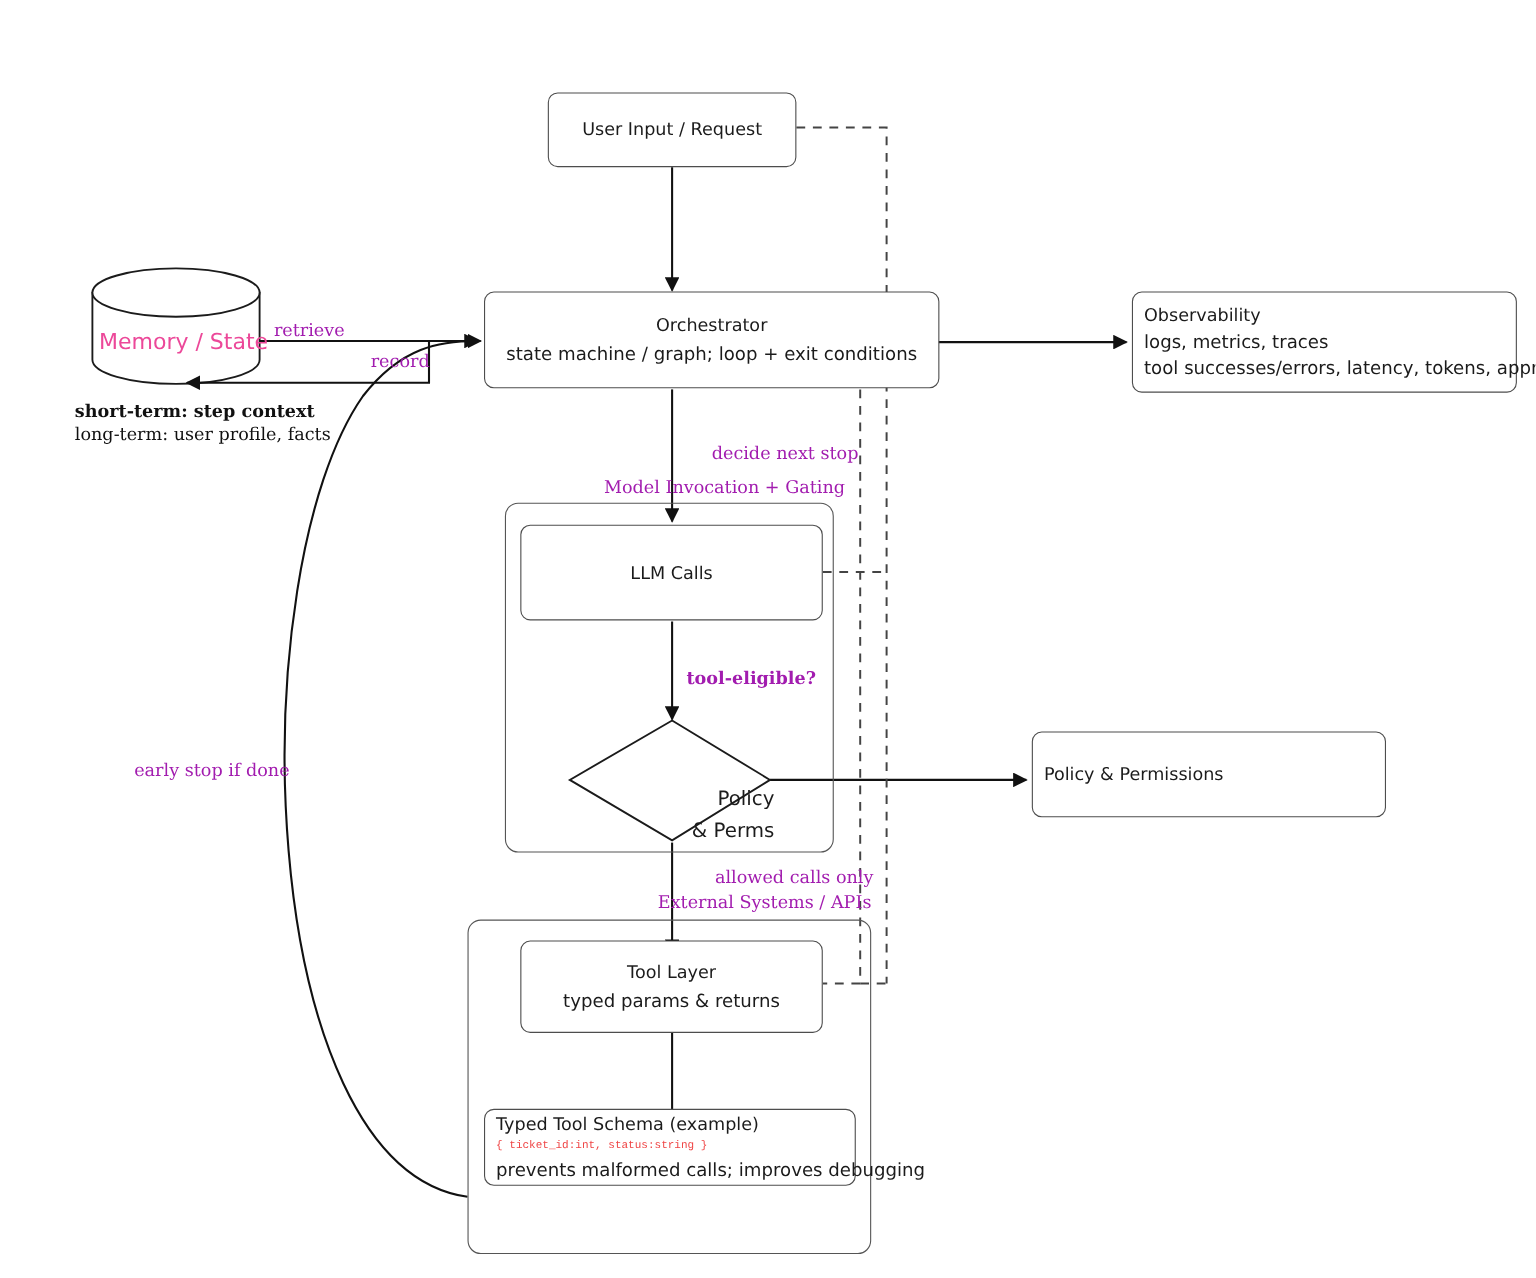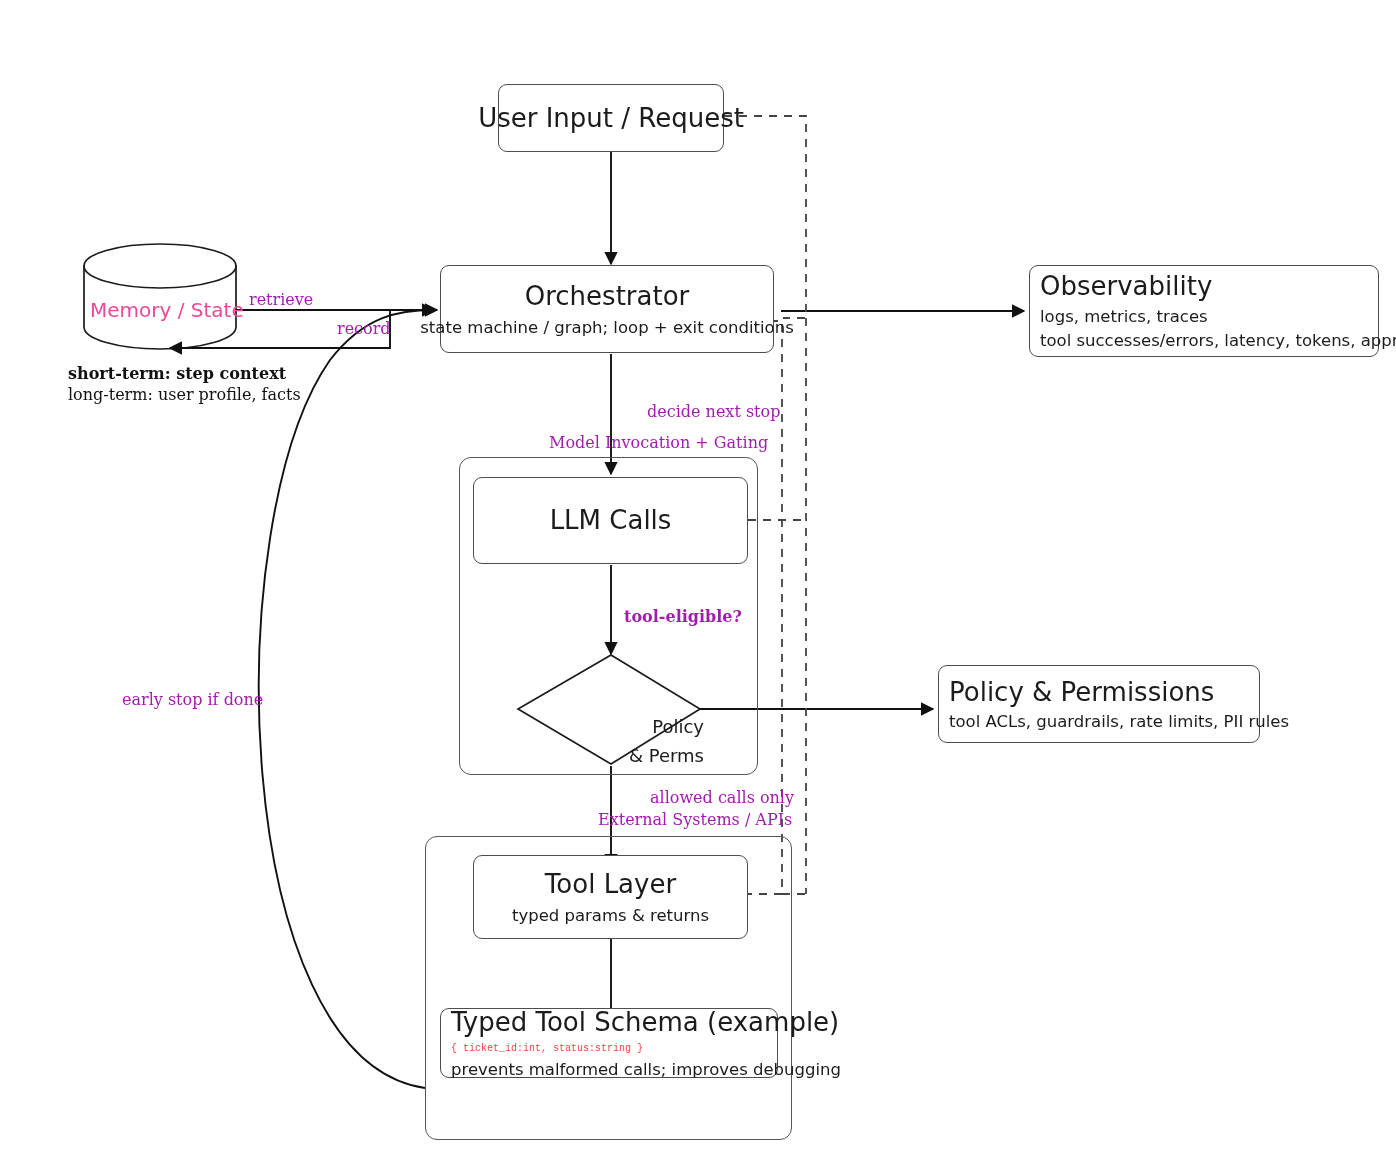--- a/index.html
+++ b/index.html
@@ -30,21 +30,21 @@
     border: 1.6px solid #4d4d4d;
     border-radius: 9px;
     display: flex;
     flex-direction: column;
     justify-content: center;
   }
   .node-centered { align-items: center; text-align: center; }
   .node-left { align-items: flex-start; text-align: left; padding-left: 10px; }
   .title {
     font-family: "DejaVu Sans", sans-serif;
-    font-size: 26px;
+    font-size: 16px;
     color: #1b1b1b;
     line-height: 1.25;
     white-space: nowrap;
   }
   .sub {
     font-family: "DejaVu Sans", sans-serif;
     font-size: 16.5px;
     color: #1b1b1b;
     line-height: 1.3;
     white-space: nowrap;
@@ -140,21 +140,21 @@
   </svg>
 
   <div class="container-box" style="left:459px; top:457px; width:299px; height:318px;"></div>
 
   <div class="container-box" style="left:425px; top:836px; width:367px; height:304px;"></div>
 
   <div class="node node-centered" style="left:498px; top:84px; width:226px; height:68px;">
     <div class="title">User Input / Request</div>
   </div>
 
-  <div class="node node-centered" style="left:440px; top:265px; width:334px; height:88px;">
+  <div class="node node-centered" style="left:440px; top:265px; width:414px; height:88px;">
     <div class="title">Orchestrator</div>
     <div class="sub" style="margin-top:5px;">state machine / graph; loop + exit conditions</div>
   </div>
 
   <div class="cyl-label" style="left:90px; top:298px; width:140px; text-align:center;">Memory / State</div>
 
   <div class="caption" style="left:68px; top:363px;font-weight:bold;">short-term: step context</div>
   <div class="caption" style="left:68px; top:384px;">long-term: user profile, facts</div>
 
   <div class="node node-left" style="left:1029px; top:265px; width:350px; height:92px;">
@@ -167,21 +167,20 @@
     <div class="title">LLM Calls</div>
   </div>
 
   <div style="position:absolute; left:518px; top:672px; width:186px; text-align:right;margin-top:43px;">
     <div class="sub" style="font-size:18px;">Policy</div>
     <div class="sub" style="font-size:18px; margin-top:6px;">&amp; Perms</div>
   </div>
 
   <div class="node node-left" style="left:938px; top:665px; width:322px; height:78px;">
     <div class="title">Policy &amp; Permissions</div>
-    <div class="sub" style="margin-top:3px;">tool ACLs, guardrails, rate limits, PII rules</div>
   </div>
 
   <div class="node node-centered" style="left:473px; top:855px; width:275px; height:84px;">
     <div class="title">Tool Layer</div>
     <div class="sub" style="margin-top:5px;">typed params &amp; returns</div>
   </div>
 
   <div class="node node-left" style="left:440px; top:1008px; width:338px; height:70px;">
     <div class="title">Typed Tool Schema (example)</div>
     <div class="mono" style="margin-top:4px;">{ ticket_id:int, status:string }</div>

